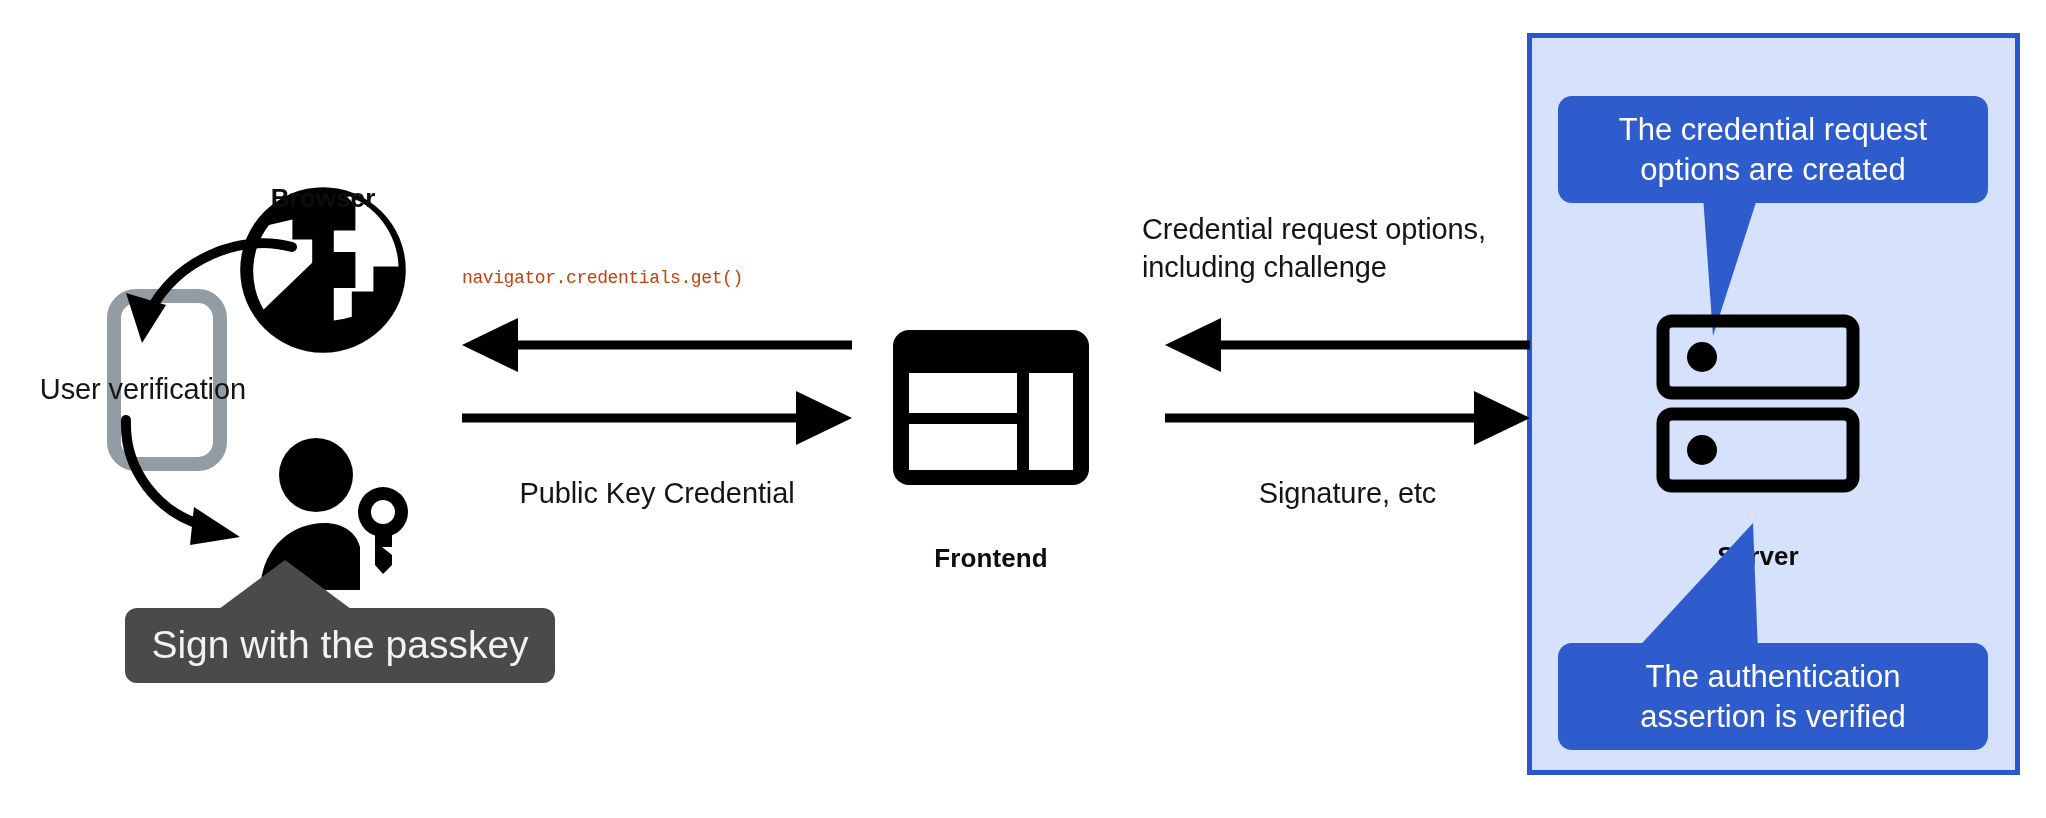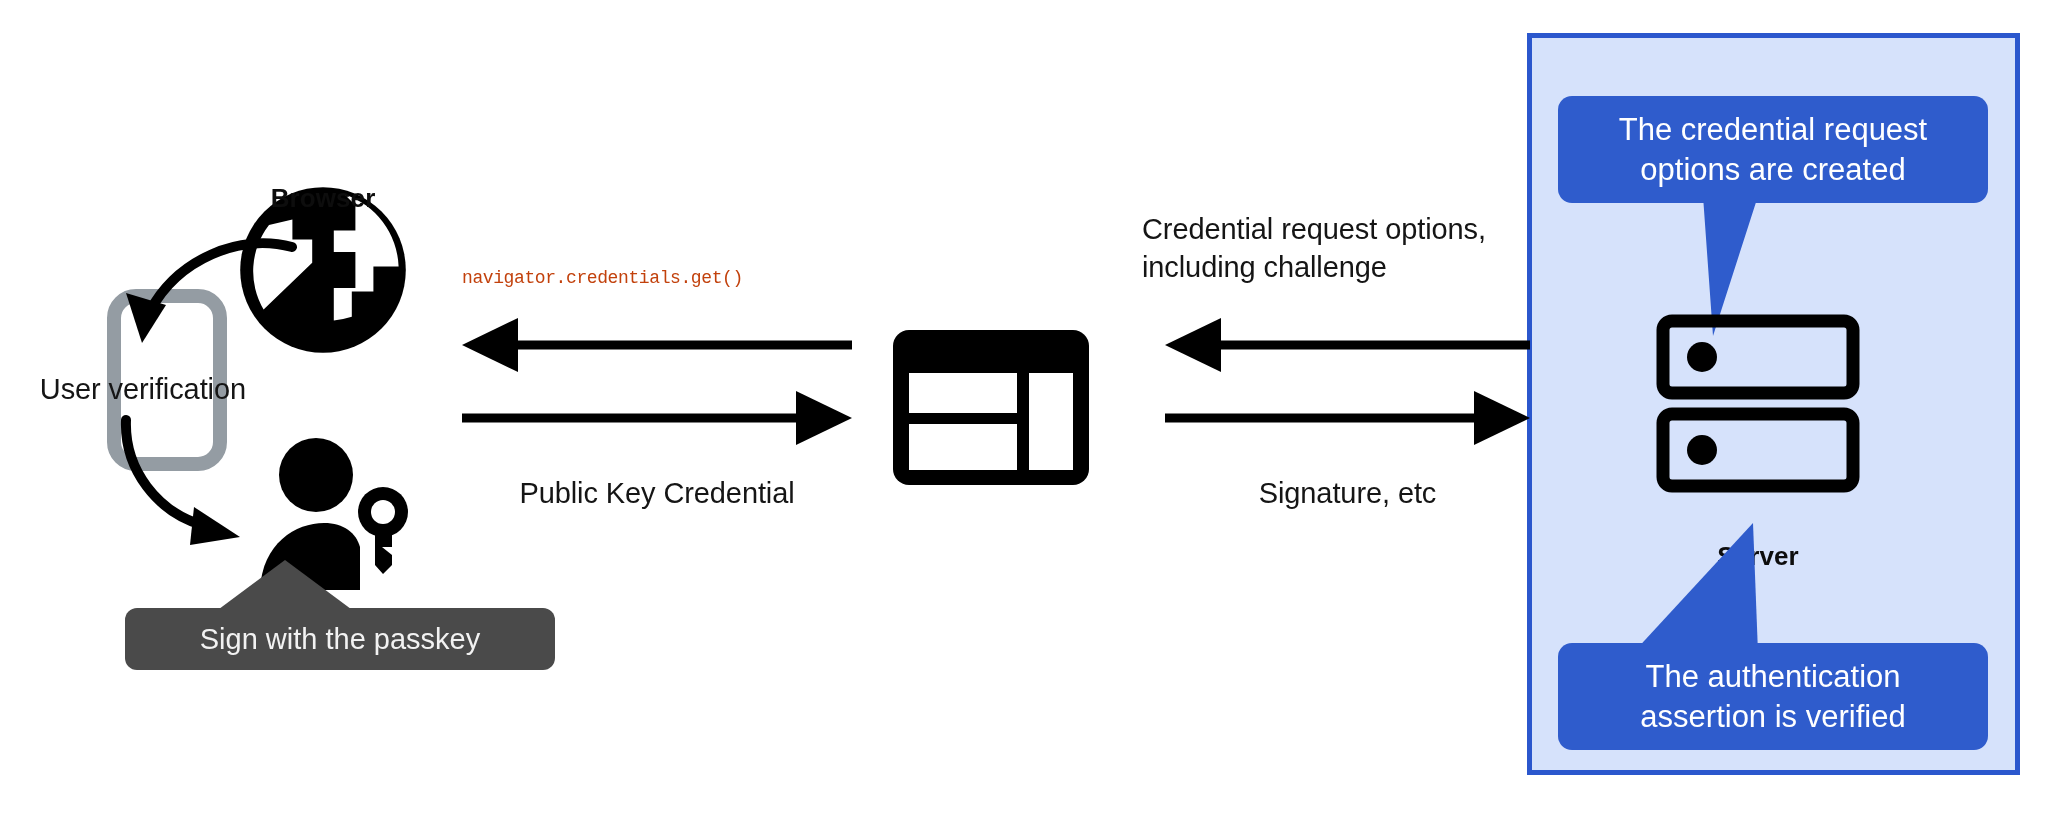--- a/index.html
+++ b/index.html
@@ -63,21 +63,21 @@
     text-align: center;
     padding: 14px 22px;
     box-sizing: border-box;
     white-space: pre-line;
   }
   
   .tooltip-dark {
     background: #4a4a4a;
     border-radius: 12px;
     color: #f2f2f2;
-    font-size: 29px;
+    font-size: 39px;
     line-height: 1.25;
     text-align: center;
     padding: 13px 26px;
     box-sizing: border-box;
     white-space: nowrap;
   }
 
   svg { display: block; overflow: visible; }
 </style>
 </head>
@@ -131,20 +131,21 @@
   <div class="abs lbl" style="left:1165px; top:474px; width:365px; text-align:center;">Signature, etc</div>
 
   <div class="abs" style="left:893px; top:330px; width:196px; height:155px;">
     <svg width="196" height="155" viewBox="0 0 196 155" aria-hidden="true">
       <rect x="0" y="0" width="196" height="155" rx="16" ry="16" fill="#000000"></rect>
       <rect x="16" y="43" width="108" height="40" fill="#ffffff"></rect>
       <rect x="16" y="94" width="108" height="46" fill="#ffffff"></rect>
       <rect x="136" y="43" width="44" height="97" fill="#ffffff"></rect>
     </svg>
   </div>
+  <div class="abs lbl lbl-bold" style="left:873px; top:498px; width:236px; text-align:center;">Frontend</div>
 
   <div class="abs" style="left:462px; top:330px; width:390px; height:30px;">
     <svg width="390" height="30" viewBox="0 0 390 30" aria-hidden="true">
       <path d="M 390 15 L 48 15" stroke="#000000" stroke-width="9" fill="none"></path>
       <path d="M 0 15 L 56 -12 L 56 42 Z" fill="#000000"></path>
     </svg>
   </div>
   <div class="abs lbl lbl-mono" style="left:462px; top:267px; width:390px; text-align:left;">navigator.credentials.get()</div>
 
   <div class="abs" style="left:462px; top:403px; width:390px; height:30px;">

